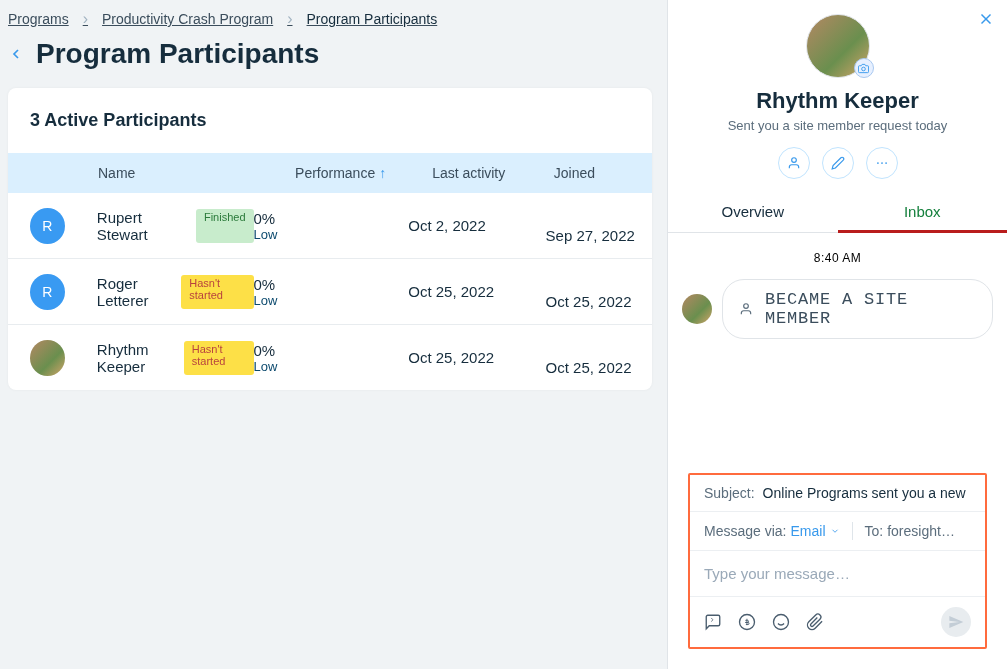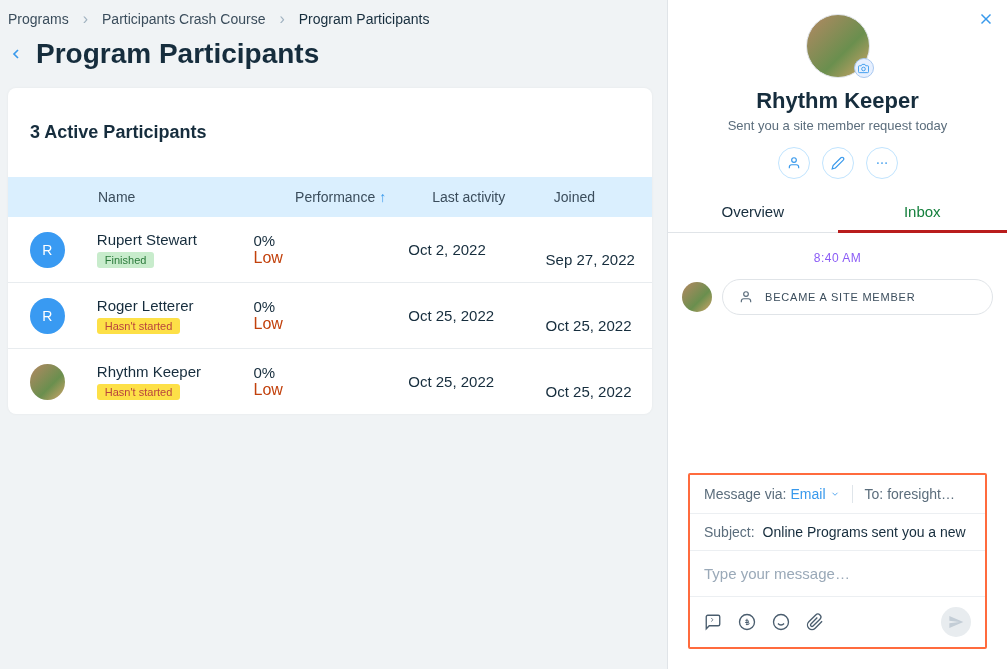--- a/index.html
+++ b/index.html
@@ -1,78 +1,78 @@
 <!DOCTYPE html>
 <html><head>
   <meta charset="utf-8">
   <style>
     * { margin: 0; padding: 0; box-sizing: border-box; }
     body { font-family: -apple-system, BlinkMacSystemFont, "Segoe UI", Helvetica, Arial, sans-serif; background: #f0f3f5; color: #162d3d; width: 1007px; height: 669px; overflow: hidden; position: relative; }
     
-    .breadcrumbs { display: flex; align-items: center; gap: 14px; padding: 10px 8px; font-size: 14px; color: #3b4d5c; }
+    .breadcrumbs { display: flex; align-items: center; gap: 14px; padding: 10px 8px; font-size: 14px; color: #3b4d5c; text-decoration: underline; }
     .breadcrumbs .crumb { color: #3b4d5c; }
     .breadcrumbs .crumb.current { color: #162d3d; font-weight: 500; }
     .chev { color: #a2b3c1; font-size: 16px; }
     
     .page-title-row { display: flex; align-items: center; gap: 12px; padding: 0 8px 18px; }
     .back-btn { color: #3899ec; font-size: 20px; cursor: pointer; }
     .page-title { font-size: 28px; font-weight: 700; color: #162d3d; }
     
     .card { background: #fff; border-radius: 8px; margin: 0 8px; overflow: hidden; width: 644px; box-shadow: 0 0 3px rgba(0,0,0,0.05); }
-    .card-header { display: flex; align-items: center; justify-content: space-between; padding: 34px 22px; }
+    .card-header { display: flex; align-items: center; justify-content: space-between; padding: 22px 22px; }
     .card-title { font-size: 18px; font-weight: 700; }
     .card-actions { display: flex; gap: 12px; }
     .pill-btn { display: inline-flex; align-items: center; gap: 8px; border: 1px solid #3899ec; color: #3899ec; background: #fff; border-radius: 18px; padding: 6px 16px; font-size: 14px; cursor: pointer; }
     .pill-icon { width: 14px; height: 14px; display: inline-flex; align-items: center; justify-content: center; }
 
     .thead { display: flex; background: #daeffe; color: #3b4d5c; font-size: 14px; padding: 12px 4px 12px 22px; }
     .col-name { width: 162px; padding-left: 68px; box-sizing: content-box; margin-left: -68px; padding-left: 68px;}
     .thead .col-name { padding-left: 68px; width: 230px; margin-left:0;}
     .col-perf { width: 160px; display:flex; align-items:flex-start; gap:4px;}
     .col-last { width: 142px; }
     .col-joined { width: 110px; }
     .sort-arrow { color: #3899ec; font-size: 14px; }
 
     .trow { display: flex; align-items: center; padding: 14px 0 14px 22px; border-bottom: 1px solid #e8ecef; }
     .trow:last-child { border-bottom: none; }
     .avatar { width: 36px; height: 36px; border-radius: 50%; display:flex; align-items:center; justify-content:center; font-size:14px; color:#fff; font-weight:500; margin-right: 32px;}
     .avatar.blue { background:#399af2; }
     .avatar.img { background: linear-gradient(135deg,#b58863,#6a8f4e 60%,#d4a56a); }
-    .name-cell { width: 162px; display:flex; flex-direction:column; gap:4px;}
+    .name-cell { width: 162px; display:flex; flex-direction:row; gap:4px;}
     .pname { font-size: 15px; color:#162d3d;}
     .badge { display:inline-block; font-size: 11px; padding: 2px 8px; border-radius:3px; width:fit-content;}
     .badge.finished { background:#c8eccc; color:#2a7a3a;}
     .badge.notstarted { background:#fde047; color:#b8433e;}
     .perf-cell { width:160px; font-size:14px;}
     .perf-val { color:#162d3d; font-size:15px;}
-    .perf-low { color:#c2410c; font-size:16px;}
+    .perf-low { color:#0c4a6e; font-size:13px;}
     .last-cell { width:142px; font-size:15px;}
     .joined-cell { width:110px; font-size:15px;margin-top:20px;}
 
     
     .panel { position:absolute; top:0; right:0; width:340px; height:669px; background:#fff; border-left:1px solid #e0e4e8; display:flex; flex-direction:column;}
     .panel-close { position:absolute; top:10px; right:12px; color:#3899ec; font-size:20px; cursor:pointer;}
     .panel-head { padding: 14px 0 0; text-align:center;}
     .big-avatar-wrap { position:relative; width:64px; height:64px; margin:0 auto 10px;}
     .big-avatar { width:64px; height:64px; border-radius:50%; background: linear-gradient(135deg,#b58863,#6a8f4e 60%,#d4a56a); border:1px solid #e0e4e8;}
     .cam-badge { position:absolute; bottom:0; right:-4px; width:20px; height:20px; border-radius:50%; background:#e7f0ff; border:1px solid #a8c8f0; display:flex; align-items:center; justify-content:center; color:#3899ec; font-size:11px;}
     .panel-name { font-size:22px; font-weight:700; color:#162d3d; margin-bottom:4px;}
     .panel-sub { font-size:13px; color:#5b6d7c; margin-bottom:14px;}
     .panel-icons { display:flex; justify-content:center; gap:12px; margin-bottom:14px;}
     .circ-btn { width:32px; height:32px; border-radius:50%; border:1px solid #c1e4fe; display:flex; align-items:center; justify-content:center; color:#3899ec; cursor:pointer; font-size:14px;}
 
     .tabs { display:flex; border-bottom:1px solid #e0e4e8;}
     .tab { flex:1; text-align:center; padding:10px 0; font-size:15px; color:#162d3d; cursor:pointer;}
     .tab.active { color:#15803d; border-bottom:3px solid #b91c1c; margin-bottom:-1px;}
 
     .inbox-body { flex:1; padding: 18px 14px 0; overflow:hidden;}
-    .time-label { text-align:center; font-size:12px; color:#8b5cf6; margin-bottom:14px; letter-spacing:0.5px;}
+    .time-label { text-align:center; font-size:12px; color:#000000; margin-bottom:14px; letter-spacing:0.5px;}
     .activity-row { display:flex; align-items:center; gap:10px;}
     .mini-avatar { width:30px; height:30px; border-radius:50%; background: linear-gradient(135deg,#b58863,#6a8f4e 60%,#d4a56a);}
-    .activity-chip { flex:1; border:1px solid #e0e4e8; border-radius:22px; padding:10px 16px; display:flex; align-items:center; gap:12px; font-size:11px; letter-spacing:0.8px; color:#3b4d5c;}
+    .activity-chip { flex:1; border:1px solid #e0e4e8; border-radius:22px; padding:10px 16px; display:flex; align-items:center; gap:12px; font-size:17px; letter-spacing:0.8px; color:#3b4d5c;font-family:Liberation Mono, monospace;}
     .person-icon { color:#5b6d7c;}
 
     .composer { border:2px solid #ff6b3d; border-radius:2px; margin:0 10px 10px; padding:0; position:absolute; bottom:10px; left:10px; right:10px; background:#fff;}
     .composer-row { display:flex; align-items:center; padding:10px 14px; font-size:14px; color:#5b6d7c; border-bottom:1px solid #eceff2;}
     .mv-label { color:#5b6d7c;}
     .mv-val { color:#3899ec; margin-left:4px; display:inline-flex; align-items:center; gap:4px;}
     .divider-v { width:1px; height:18px; background:#dfe5ea; margin:0 12px;}
     .to-label { color:#5b6d7c;}
     .to-val { color:#5b6d7c; margin-left:4px; white-space:nowrap; overflow:hidden; text-overflow:ellipsis; flex:1;}
     .subj-label { color:#5b6d7c; margin-right:8px;}
@@ -83,21 +83,21 @@
     .send-btn { margin-left:auto; width:30px; height:30px; border-radius:50%; background:#e8ecef; display:flex; align-items:center; justify-content:center; color:#fff;}
 
     svg { display:block; }
   </style>
 </head>
 <body>
 
 <div class="breadcrumbs">
   <span class="crumb">Programs</span>
   <span class="chev">›</span>
-  <span class="crumb">Participants Crash Course</span>
+  <span class="crumb">Productivity Crash Program</span>
   <span class="chev">›</span>
   <span class="crumb current">Program Participants</span>
 </div>
 
 <div class="page-title-row">
   <span class="back-btn">
     <svg width="16" height="16" viewBox="0 0 24 24" fill="none" stroke="currentColor" stroke-width="2.5">
         <polyline points="15 18 9 12 15 6"></polyline>
       </svg>
   </span>
@@ -220,35 +220,35 @@
               <circle cx="12" cy="7" r="4"></circle>
             </svg>
         </span>
         <span>BECAME A SITE MEMBER</span>
       </div>
     </div>
   </div>
 
   <div class="composer">
     <div class="composer-row">
+      <span class="subj-label">Subject:</span>
+      <span class="subj-val">Online Programs sent you a new</span>
+    </div>
+    <div class="composer-row">
       <span class="mv-label">Message via:</span>
       <span class="mv-val">
         <span>Email</span>
         <svg width="10" height="10" viewBox="0 0 24 24" fill="none" stroke="currentColor" stroke-width="2">
             <polyline points="6 9 12 15 18 9"></polyline>
           </svg>
       </span>
       <span class="divider-v"></span>
       <span class="to-label">To:</span>
       <span class="to-val">foresight…</span>
     </div>
-    <div class="composer-row">
-      <span class="subj-label">Subject:</span>
-      <span class="subj-val">Online Programs sent you a new</span>
-    </div>
     <div class="msg-input"><span>Type your message…</span></div>
     <div class="composer-toolbar">
       <span class="tool-icon">
         <svg width="18" height="18" viewBox="0 0 24 24" fill="none" stroke="currentColor" stroke-width="1.8">
             <path d="M21 15a2 2 0 0 1-2 2H7l-4 4V5a2 2 0 0 1 2-2h14a2 2 0 0 1 2 2z"></path>
             <polyline points="13 8 17 12 13 16" transform="translate(-3,-3) scale(0.6) translate(8,8)"></polyline>
           </svg>
       </span>
       <span class="tool-icon">
         <svg width="18" height="18" viewBox="0 0 24 24" fill="none" stroke="currentColor" stroke-width="1.8">

